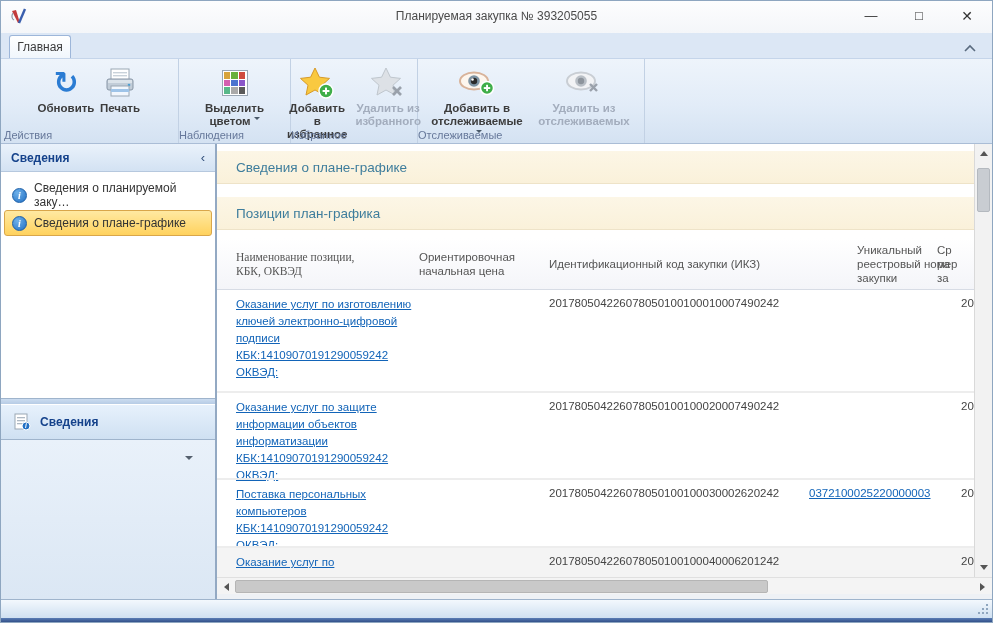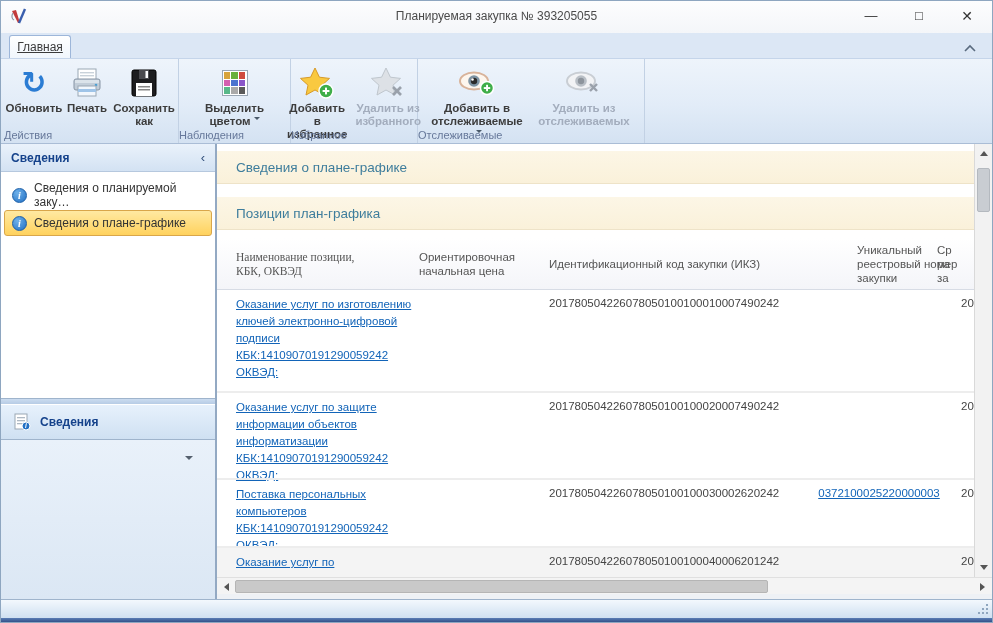--- a/index.html
+++ b/index.html
@@ -9,21 +9,21 @@
   
   .titlebar { position:relative; height:32px; background:linear-gradient(#fdfdfe,#f4f6f9); flex:0 0 32px; }
   .logo { position:absolute; left:8px; top:6px; width:20px; height:20px; }
   .title { position:absolute; left:0; right:0; top:8px; text-align:center; font-size:12px; color:#4a4a4a; }
   .wctrls { position:absolute; right:14px; top:4px; display:flex; gap:26px; }
   .wctrl { width:22px; height:22px; font-size:13px; color:#333; text-align:center; line-height:22px; cursor:default; }
   .wctrl.close { font-size:14px; }
 
   
   .tabrow { position:relative; height:25px; background:#dce7f5; flex:0 0 25px; }
-  .tab { position:absolute; left:8px; bottom:0; width:62px; height:23px; background:linear-gradient(#ffffff,#f0f6fc); border:1px solid #9db6d9; border-bottom:none; border-radius:3px 3px 0 0; font-size:12px; color:#3b3b3b; text-align:center; line-height:22px;text-decoration:underline; }
+  .tab { position:absolute; left:8px; bottom:0; width:62px; height:23px; background:linear-gradient(#ffffff,#f0f6fc); border:1px solid #9db6d9; border-bottom:none; border-radius:3px 3px 0 0; font-size:12px; color:#3b3b3b; text-align:center; line-height:22px; }
   .ribbon-collapse { position:absolute; right:14px; bottom:3px; width:16px; height:14px; text-align:center; }
 
   
   .ribbon { height:86px; flex:0 0 86px; background:linear-gradient(#eef4fb,#e2ecf8 55%,#d4e2f2); border-top:1px solid #c5d5ea; border-bottom:1px solid #aabdd6; display:flex; align-items:stretch; padding-left:3px; }
   .rgroup { position:relative; border-right:1px solid #c2d1e4; padding:2px 2px 16px 2px; display:flex; justify-content:center; align-items:flex-start; }
   .rgroup-label { position:absolute; left:0; right:0; bottom:2px; font-size:11px; color:#66789a; }
   .rbtn { display:flex; flex-direction:column; align-items:center; padding:3px 4px; border-radius:3px; cursor:default; }
   .rbtn .icoarea { height:38px; display:flex; align-items:center; justify-content:center; }
   .rbtn .lbl { font-size:11.5px; color:#3c3c3c; text-align:center; line-height:13px;font-weight:bold; }
   .rbtn.disabled .lbl { color:#a3adbd; }
@@ -61,21 +61,21 @@
 
   .thead { position:relative; height:52px; border-bottom:1px solid #d7dce5; background:linear-gradient(#ffffff,#f4f5f9); }
   .th { position:absolute; top:0; height:52px; display:flex; align-items:center; font-size:11.5px; color:#555; line-height:14px; white-space:pre-line; }
   .rows { position:relative; }
   .trow { position:relative; }
   .trow + .trow { border-top:2px solid #ededed; }
   .trow.clipped { background:#f4f4f4; }
   .c1 { position:absolute; left:19px; top:6px; width:178px; font-size:11.5px; line-height:17px; }
   .c1 a, .c4 a { color:#1264b8; text-decoration:underline; }
   .c3 { position:absolute; left:332px; top:7px; font-size:11.5px; color:#444; }
-  .c4 { position:absolute; left:592px; top:7px; width:140px; font-size:11.5px;text-align:center; }
+  .c4 { position:absolute; left:592px; top:7px; width:140px; font-size:11.5px; }
   .c5 { position:absolute; left:744px; top:7px; font-size:11.5px; color:#444; }
   .h1{left:19px;width:175px;font-family:Liberation Serif, serif;} .h2{left:202px;width:125px;} .h3{left:332px;width:260px;white-space:nowrap;} .h4{left:592px;width:120px;margin-left:48px;} .h5{left:720px;width:40px;}
 
   
   .vscroll { width:18px; flex:0 0 18px; background:#f2f2f2; border-left:1px solid #d9d9d9; position:relative; }
   .sarrow { position:absolute; left:0; width:17px; height:17px; display:flex; align-items:center; justify-content:center; }
   .tri-up { width:0;height:0;border:4px solid transparent;border-bottom:5px solid #555;margin-top:-4px; }
   .tri-down { width:0;height:0;border:4px solid transparent;border-top:5px solid #555;margin-bottom:-4px; }
   .tri-left { width:0;height:0;border:4px solid transparent;border-right:5px solid #555;margin-left:-4px; }
   .tri-right { width:0;height:0;border:4px solid transparent;border-left:5px solid #555;margin-right:-4px; }
@@ -134,33 +134,20 @@
             <rect x="10" y="8" width="14" height="1.4" fill="#c9d2da"></rect>
             <rect x="4" y="12" width="26" height="11" rx="2" fill="#c2cdd8" stroke="#8795a5"></rect>
             <rect x="5" y="13" width="24" height="3" fill="#dbe3ea"></rect>
             <circle cx="26" cy="18" r="1.3" fill="#49a0d5"></circle>
             <rect x="8" y="19" width="18" height="10" fill="#f2f7fd" stroke="#9aa7b4"></rect>
             <rect x="8" y="22" width="18" height="3" fill="#9fc4e8"></rect>
           </svg>
         </div>
         <div class="lbl"><span>Печать</span></div>
       </div>
-      <div class="rbtn w66">
-        <div class="icoarea">
-          <svg width="32" height="32" viewBox="0 0 32 32">
-            <rect x="4" y="3" width="24" height="26" rx="2" fill="#1d1d1f" stroke="#000"></rect>
-            <rect x="11" y="3" width="10" height="9" fill="#4a4a4e"></rect>
-            <rect x="17.5" y="4" width="2.5" height="7" fill="#ffffff"></rect>
-            <rect x="8" y="16" width="16" height="13" fill="#ffffff"></rect>
-            <rect x="10" y="19" width="12" height="1.5" fill="#888"></rect>
-            <rect x="10" y="22" width="12" height="1.5" fill="#888"></rect>
-          </svg>
-        </div>
-        <div class="lbl"><span>Сохранить как</span></div>
-      </div>
       <div class="rgroup-label">Действия</div>
     </div>
 
     <div class="rgroup g2">
       <div class="rbtn w70">
         <div class="icoarea">
           <div class="pal">
             <span style="background:#d7a33b"></span>
               <span style="background:#68b03c"></span>
               <span style="background:#cf4a3e"></span>

